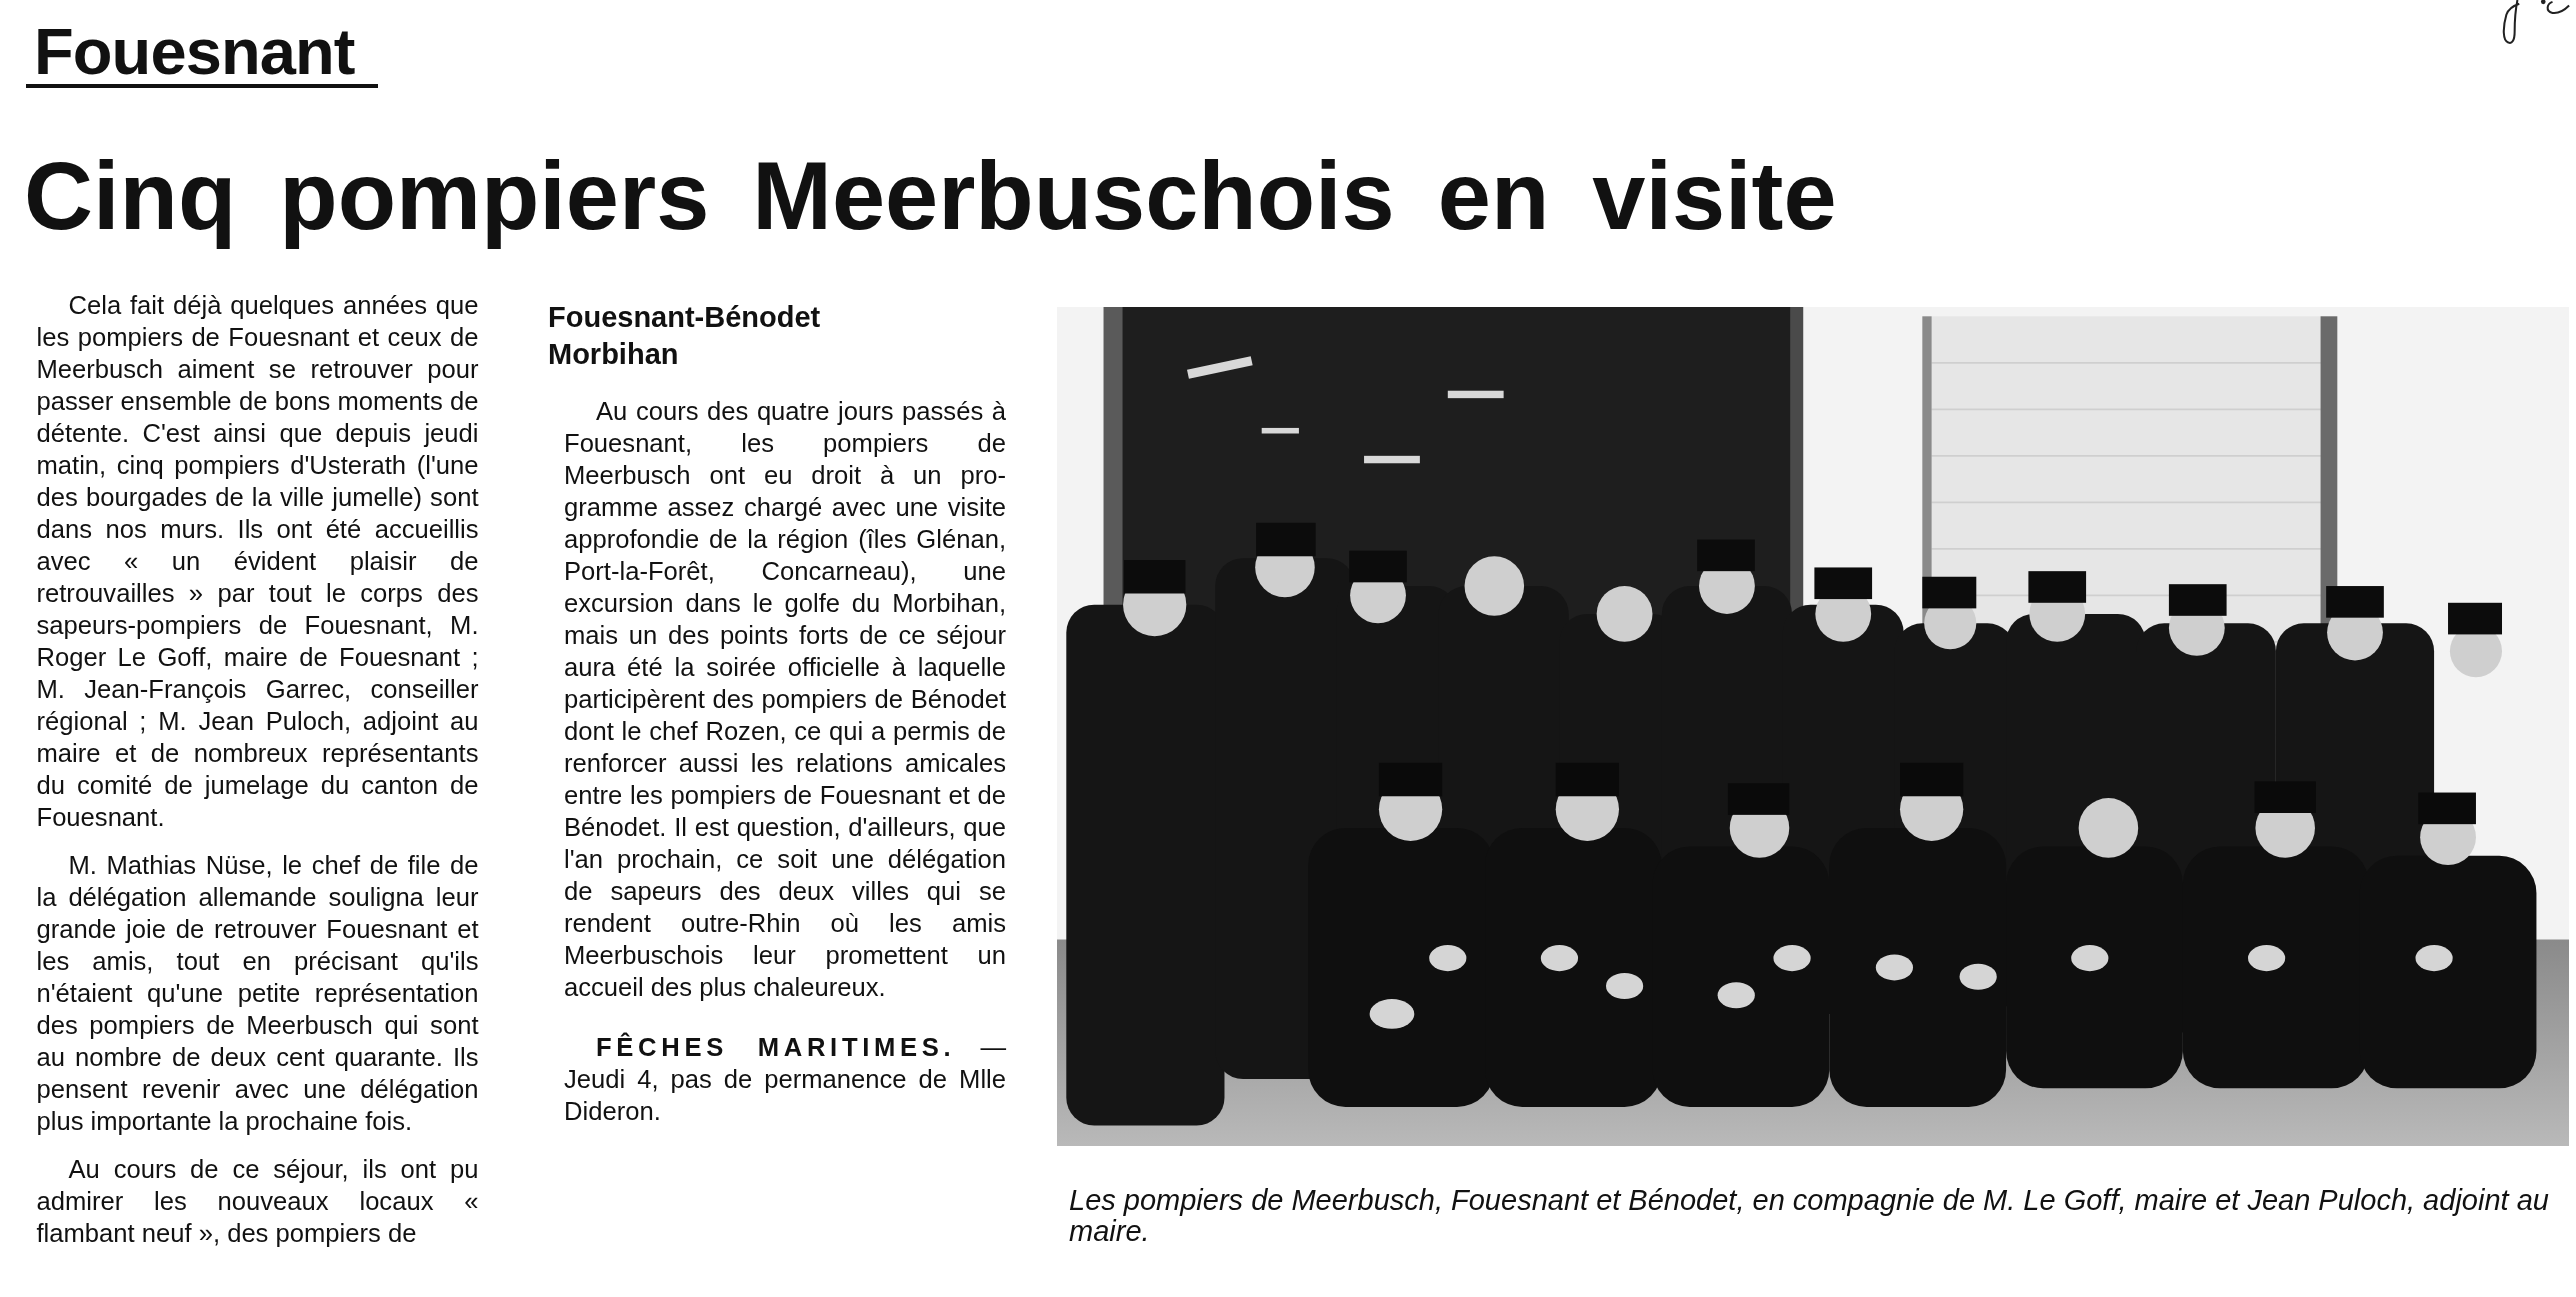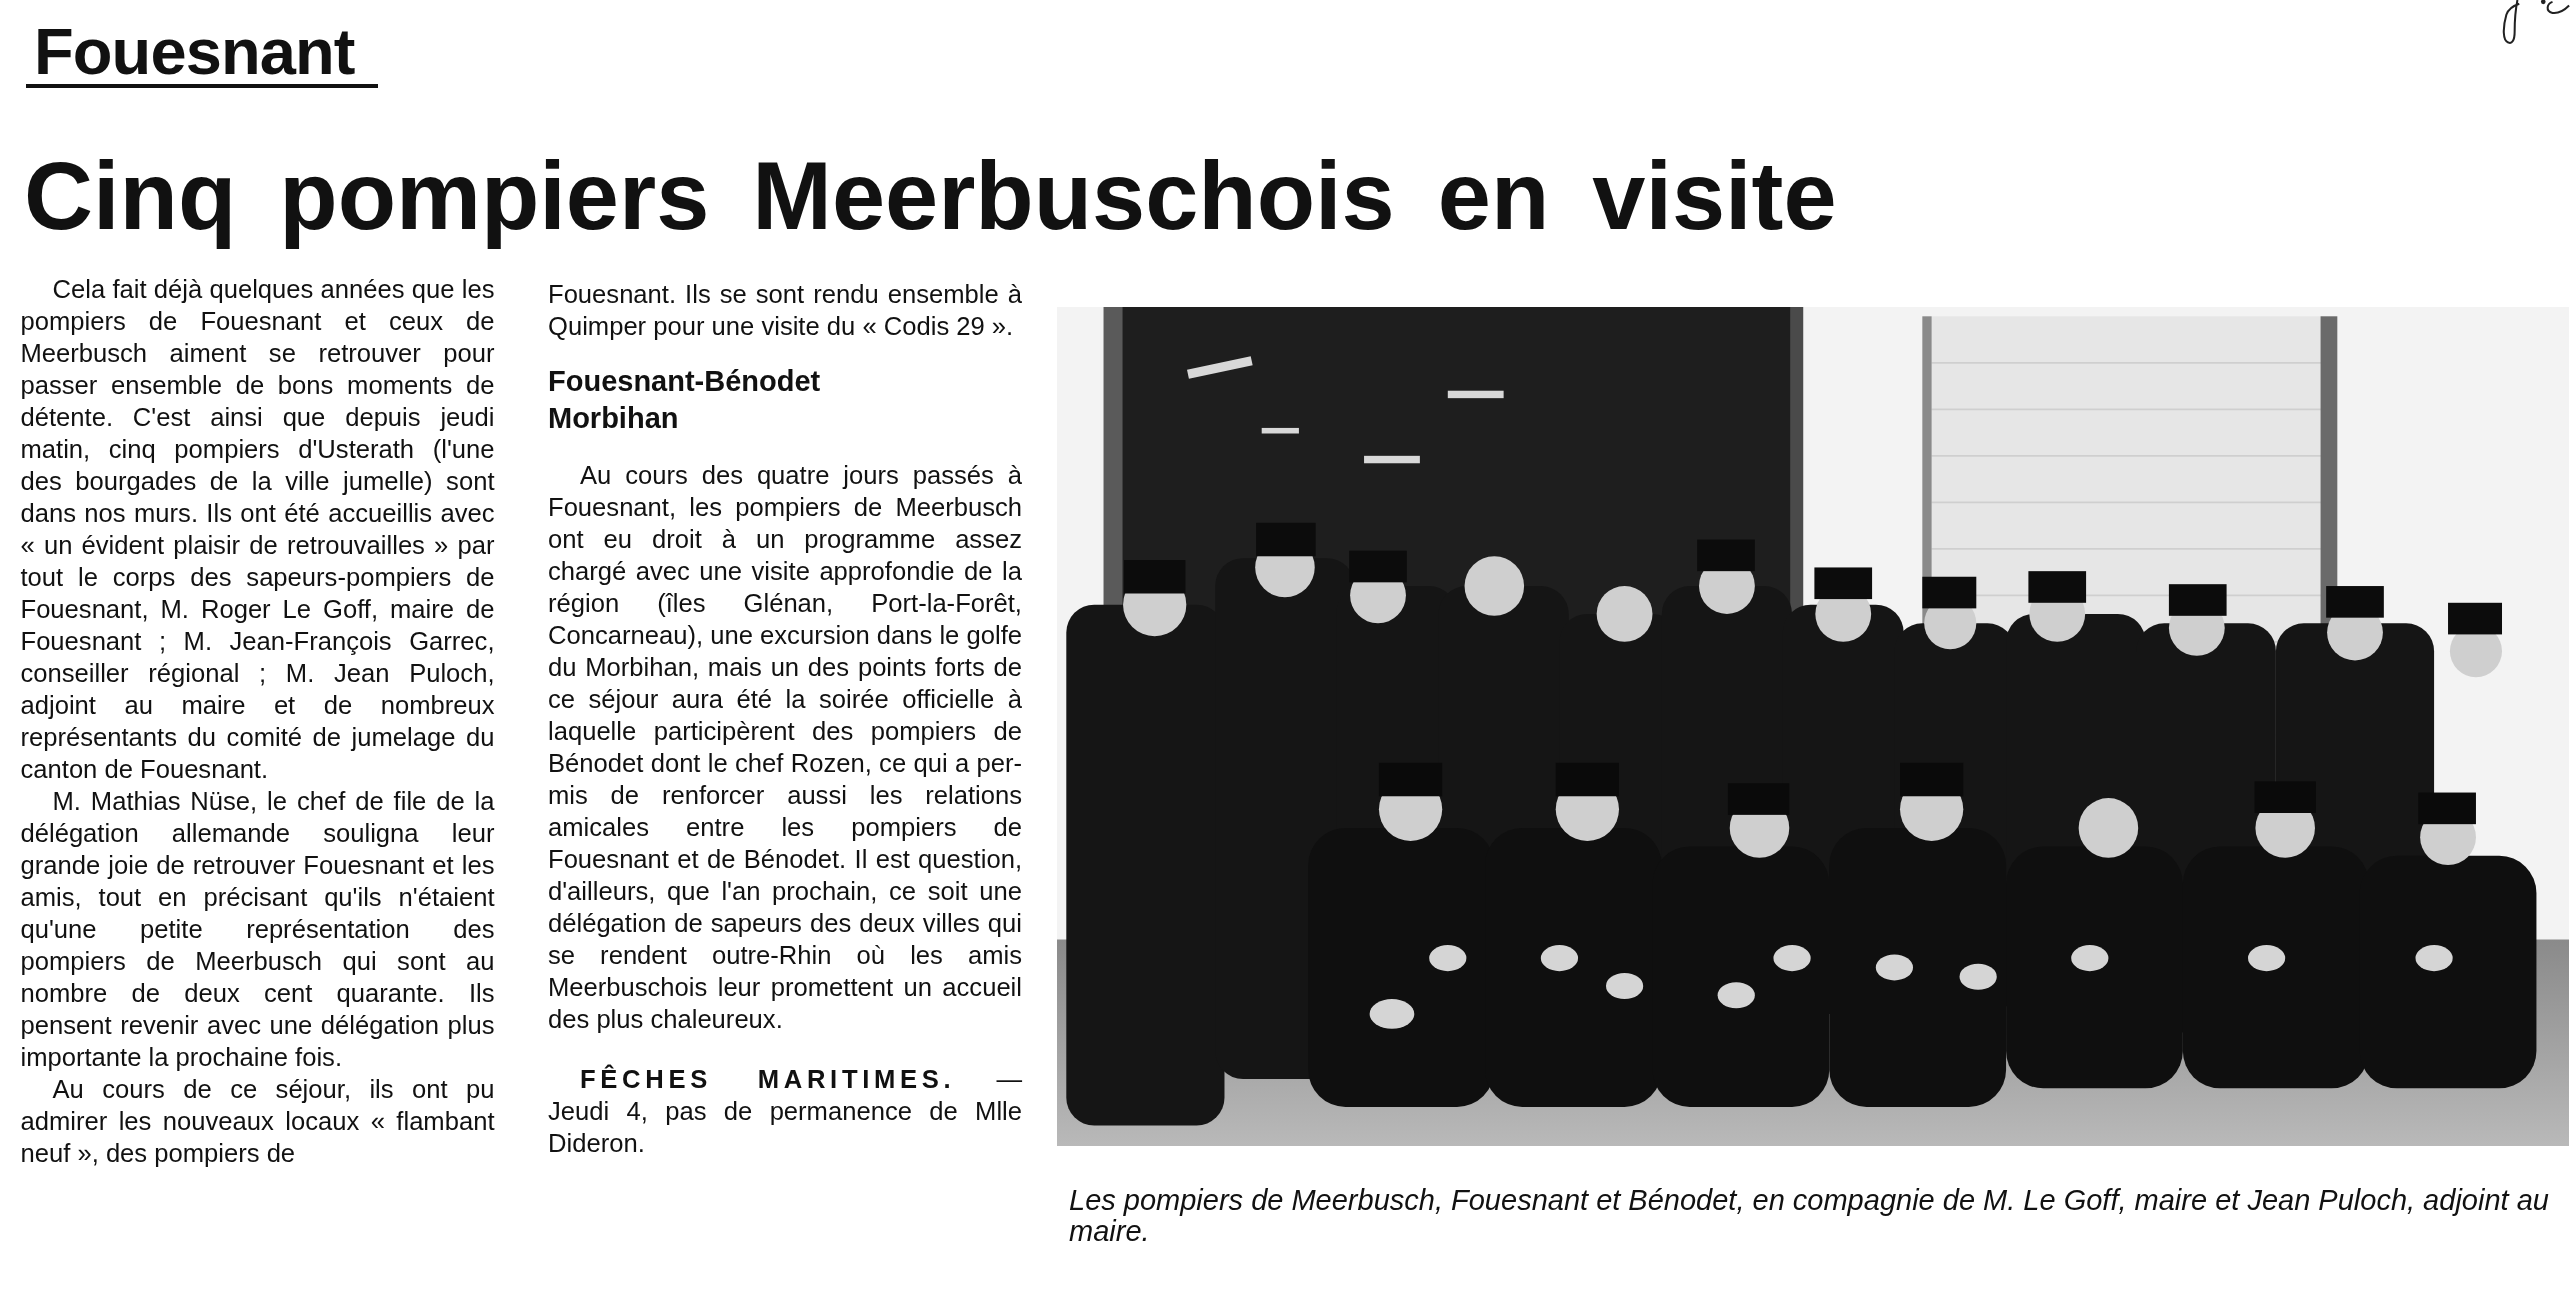--- a/index.html
+++ b/index.html
@@ -58,21 +58,21 @@
     }
     .col {
       position: absolute;
       font-family: "Liberation Sans", sans-serif;
       font-size: 25.6px;
       line-height: 32px;
       text-align: justify;
       hyphens: manual;
     }
     .col p {
-      margin: 0;
+      margin: 16px;
       text-indent: 32px;
     }
     .col p.no-indent {
       text-indent: 0;
     }
     .col-1 {
       left: 20.5px;
       top: 273px;
       width: 474px;
     }
@@ -136,21 +136,20 @@
 
 <h1 class="headline">Cinq pompiers Meerbuschois en visite</h1>
 
 <div class="col col-1">
   <p>Cela fait déjà quelques années que les pompiers de Fouesnant et ceux de Meerbusch aiment se re­trouver pour passer ensemble de bons moments de détente. C'est ainsi que depuis jeudi matin, cinq pompiers d'Usterath (l'une des bourgades de la ville jumelle) sont dans nos murs. Ils ont été accueil­lis avec « un évident plaisir de retrouvailles » par tout le corps des sapeurs-pompiers de Foues­nant, M. Roger Le Goff, maire de Fouesnant ; M. Jean-François Gar­rec, conseiller régional ; M. Jean Puloch, adjoint au maire et de nombreux représentants du comité de jumelage du canton de Foues­nant.</p>
   <p>M. Mathias Nüse, le chef de file de la délégation allemande souli­gna leur grande joie de retrouver Fouesnant et les amis, tout en pré­cisant qu'ils n'étaient qu'une petite représentation des pompiers de Meerbusch qui sont au nombre de deux cent quarante. Ils pensent revenir avec une délégation plus importante la prochaine fois.</p>
   <p>Au cours de ce séjour, ils ont pu admirer les nouveaux locaux « flambant neuf », des pompiers de</p>
 </div>
 
 <div class="col col-2">
-  <p class="no-indent">Fouesnant. Ils se sont rendu en­semble à Quimper pour une visite du « Codis 29 ».</p>
   <div class="subhead">
     <div>Fouesnant-Bénodet</div>
     <div>Morbihan</div>
   </div>
   <p>Au cours des quatre jours pas­sés à Fouesnant, les pompiers de Meerbusch ont eu droit à un pro­gramme assez chargé avec une visite approfondie de la région (îles Glénan, Port-la-Forêt, Concar­neau), une excursion dans le golfe du Morbihan, mais un des points forts de ce séjour aura été la soi­rée officielle à laquelle participè­rent des pompiers de Bénodet dont le chef Rozen, ce qui a per­mis de renforcer aussi les rela­tions amicales entre les pompiers de Fouesnant et de Bénodet. Il est question, d'ailleurs, que l'an pro­chain, ce soit une délégation de sapeurs des deux villes qui se rendent outre-Rhin où les amis Meerbuschois leur promettent un accueil des plus chaleureux.</p>
   <p class="brief"><span class="brief-title">FÊCHES MARITIMES.</span><span> — </span><span>Jeudi 4, pas de permanence de Mlle Dideron.</span></p>
 </div>
 
 <div class="photo">
   <svg viewBox="0 0 1625 902" preserveAspectRatio="none">

